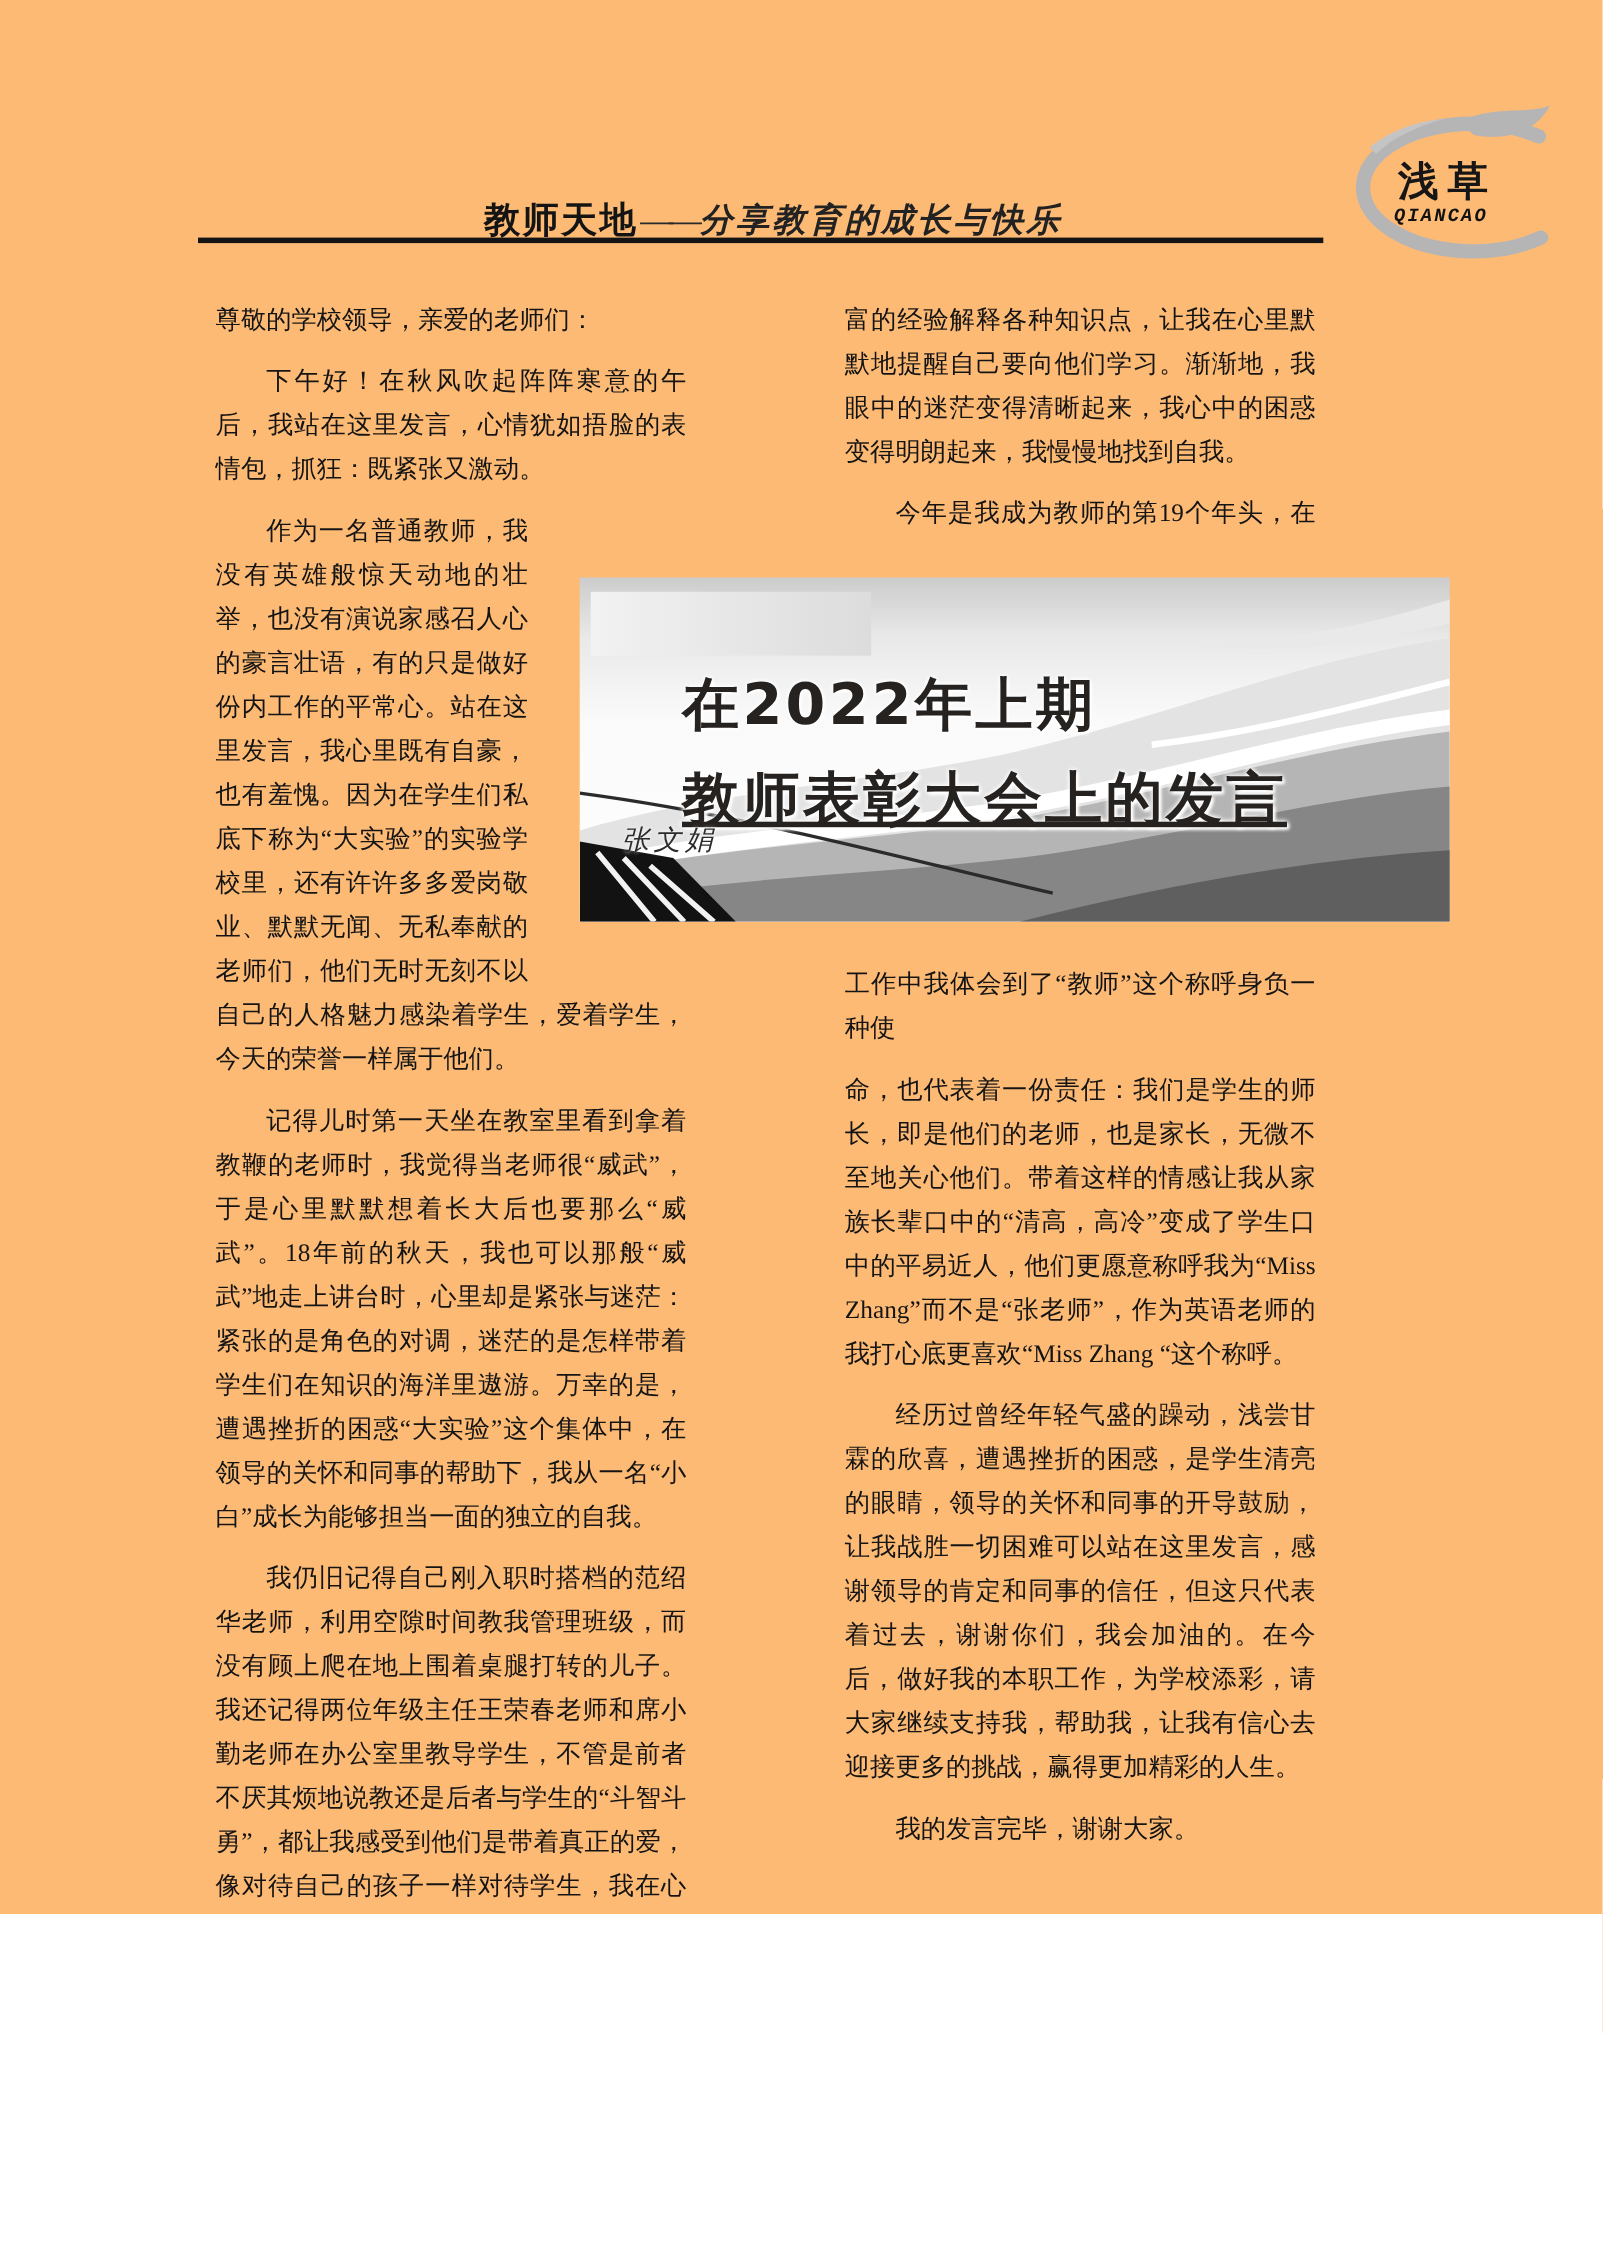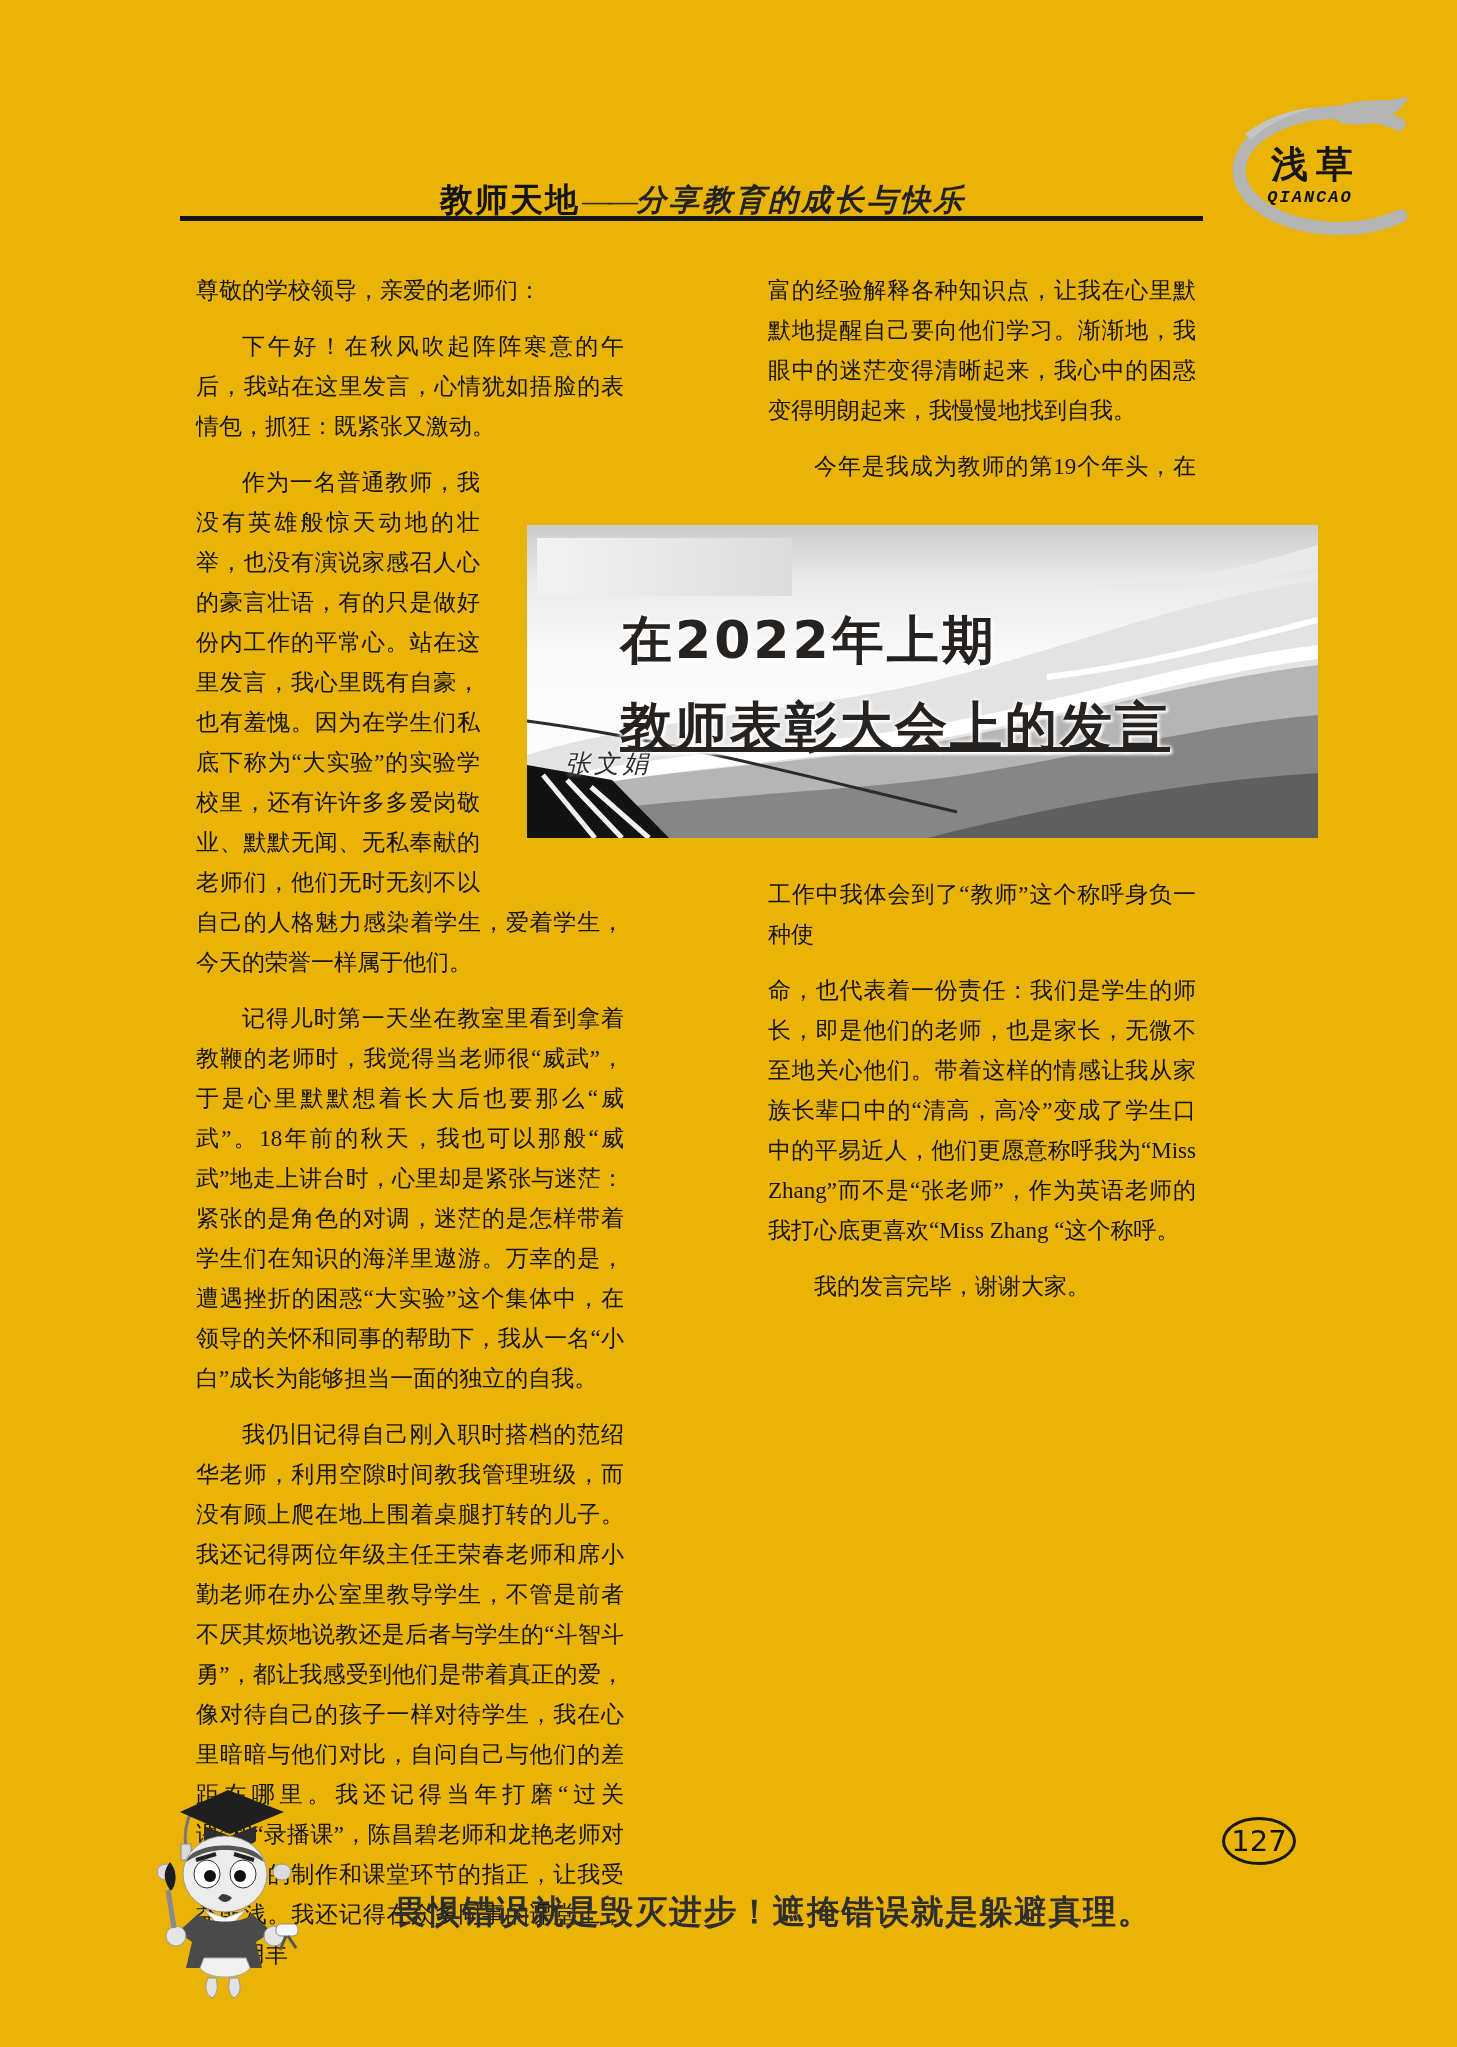--- a/index.html
+++ b/index.html
@@ -1,16 +1,16 @@
 <!DOCTYPE html>
 <html><head>
 <meta charset="utf-8">
 <style>
   html,body{margin:0;padding:0;background:#fff;}
-  .page{position:relative;width:1457px;height:2047px;background:#eab308;overflow:hidden;
+  .page{position:relative;width:1457px;height:1740px;background:#fdba74;overflow:hidden;
         font-family:"Liberation Serif","DejaVu Serif",serif;color:#1a1a1a;}
 
   
   .sec-header{position:absolute;left:440px;top:178px;white-space:nowrap;}
   .sec-title{font-family:"DejaVu Sans","Liberation Sans",sans-serif;font-weight:bold;
              font-size:33px;color:#141414;letter-spacing:2px;vertical-align:middle;}
   .sec-dash{font-size:30px;color:#2a2a2a;letter-spacing:-4px;vertical-align:middle;margin:0 2px;}
   .sec-sub{font-family:"Liberation Serif","DejaVu Serif",serif;font-style:italic;font-weight:bold;
            font-size:30px;color:#222;letter-spacing:3px;vertical-align:middle;}
   .head-rule{position:absolute;left:180px;top:216px;width:1023px;height:5px;background:#141414;}
@@ -89,20 +89,21 @@
       <p class="para">记得儿时第一天坐在教室里看到拿着教鞭的老师时，我觉得当老师很“威武”，于是心里默默想着长大后也要那么“威武”。18年前的秋天，我也可以那般“威武”地走上讲台时，心里却是紧张与迷茫：紧张的是角色的对调，迷茫的是怎样带着学生们在知识的海洋里遨游。万幸的是，遭遇挫折的困惑“大实验”这个集体中，在领导的关怀和同事的帮助下，我从一名“小白”成长为能够担当一面的独立的自我。</p>
       <p class="para">我仍旧记得自己刚入职时搭档的范绍华老师，利用空隙时间教我管理班级，而没有顾上爬在地上围着桌腿打转的儿子。我还记得两位年级主任王荣春老师和席小勤老师在办公室里教导学生，不管是前者不厌其烦地说教还是后者与学生的“斗智斗勇”，都让我感受到他们是带着真正的爱，像对待自己的孩子一样对待学生，我在心里暗暗与他们对比，自问自己与他们的差距在哪里。我还记得当年打磨“过关课”和“录播课”，陈昌碧老师和龙艳老师对我课件的制作和课堂环节的指正，让我受益匪浅。我还记得在众多同事的课堂上，他们用丰</p>
     </section>
 
   <section class="col col-right">
     <div class="sp sp-push"></div>
     <div class="sp sp-block-r"></div>
   <p class="para noindent">富的经验解释各种知识点，让我在心里默默地提醒自己要向他们学习。渐渐地，我眼中的迷茫变得清晰起来，我心中的困惑变得明朗起来，我慢慢地找到自我。</p>
       <p class="para">今年是我成为教师的第19个年头，在工作中我体会到了“教师”这个称呼身负一种使</p>
       <p class="para noindent">命，也代表着一份责任：我们是学生的师长，即是他们的老师，也是家长，无微不至地关心他们。带着这样的情感让我从家族长辈口中的“清高，高冷”变成了学生口中的平易近人，他们更愿意称呼我为“Miss Zhang”而不是“张老师”，作为英语老师的我打心底更喜欢“Miss Zhang “这个称呼。</p>
+      <p class="para">经历过曾经年轻气盛的躁动，浅尝甘霖的欣喜，遭遇挫折的困惑，是学生清亮的眼睛，领导的关怀和同事的开导鼓励，让我战胜一切困难可以站在这里发言，感谢领导的肯定和同事的信任，但这只代表着过去，谢谢你们，我会加油的。在今后，做好我的本职工作，为学校添彩，请大家继续支持我，帮助我，让我有信心去迎接更多的挑战，赢得更加精彩的人生。</p>
       <p class="para">我的发言完毕，谢谢大家。</p>
     </section>
 
   <figure class="banner">
     <div class="banner-sheen"></div>
     <svg width="791" height="313" viewBox="0 0 791 313">
       <path d="M791,20 C720,42 660,56 560,62 C660,72 732,54 791,42 Z" fill="#e9e9e9"></path>
       <path d="M791,55 C640,78 520,132 380,162 C250,188 110,196 0,230 L0,313 L791,313 Z" fill="#e3e3e3"></path>
       <path d="M791,120 C660,136 540,176 400,201 C270,223 120,229 0,258 L0,272 C130,243 280,237 410,214 C550,189 670,149 791,134 Z" fill="#ffffff"></path>
       <path d="M791,140 C660,156 540,193 410,217 C280,239 130,243 0,272 L0,313 L791,313 Z" fill="#b5b5b5"></path>

